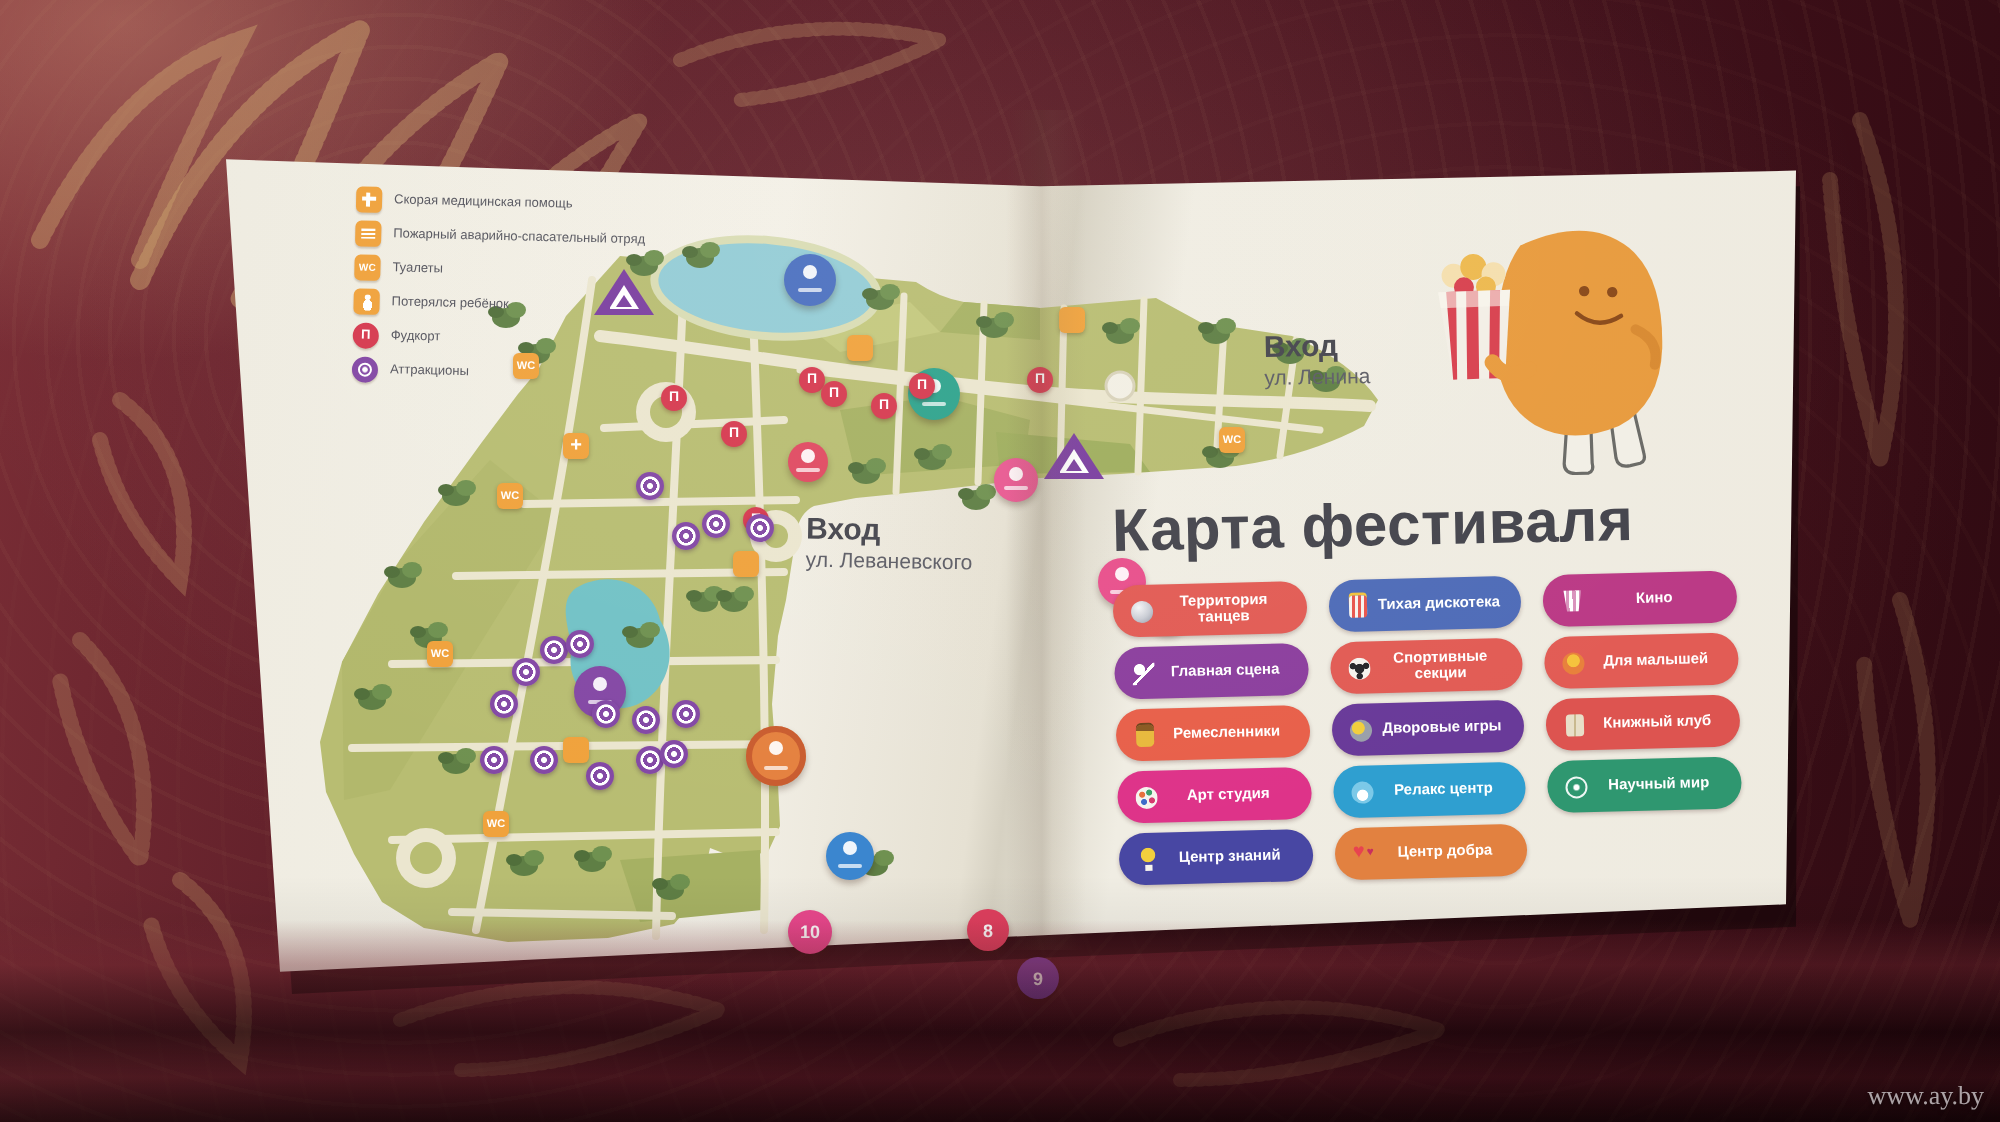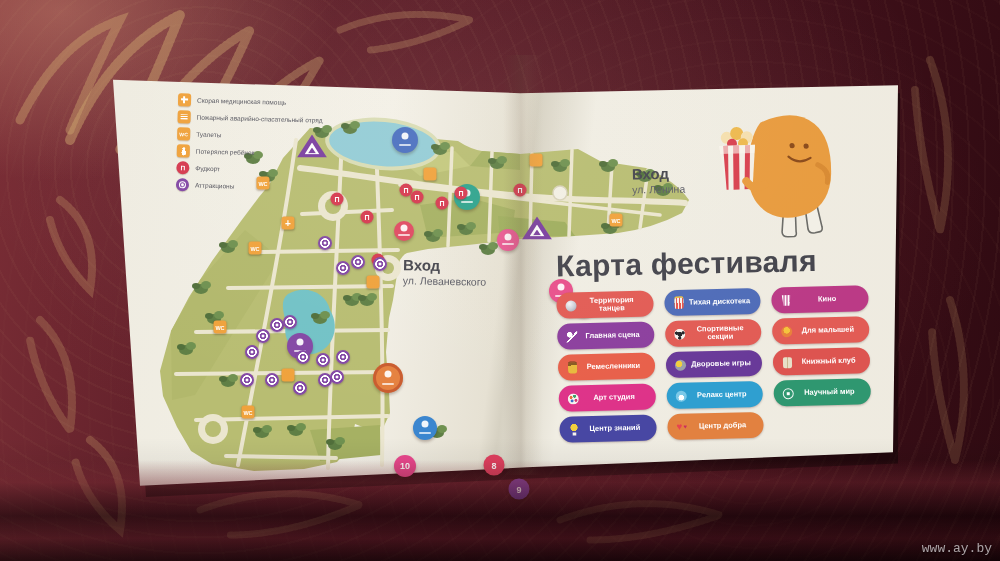--- a/index.html
+++ b/index.html
@@ -128,21 +128,21 @@
     background:radial-gradient(circle at 50% 50%, #fff 1.3px, #8348a5 1.7px 3.4px, #fff 3.4px 4.6px, #8348a5 5px);}
   .mk-tri{width:30px;height:25px;background:#7b3fa0;clip-path:polygon(50% 4%,100% 96%,0 96%);
     display:flex;align-items:flex-end;justify-content:center;}
   .tri-mid{width:15px;height:12px;background:#fff;clip-path:polygon(50% 0,100% 100%,0 100%);
     margin-bottom:4px;position:relative;}
   .tri-mid::after{content:"";position:absolute;left:50%;bottom:1px;transform:translateX(-50%);
     width:8px;height:6px;background:#7b3fa0;clip-path:polygon(50% 0,100% 100%,0 100%);}
 
   .mascot{position:absolute;left:700px;top:92px;transform:rotate(-2deg);}
   .watermark{position:absolute;right:8px;bottom:5px;font-size:13px;color:#c4bec1;opacity:.85;
-    font-family:Liberation Mono, monospace;text-shadow:0 1px 2px rgba(0,0,0,.6);}
+    font-family:Liberation Serif, serif;text-shadow:0 1px 2px rgba(0,0,0,.6);}
 </style>
 </head>
 <body>
 
 <div class="photo">
 
   <div class="fabric-texture"></div>
 
   <svg class="embroidery-svg" width="1000" height="561" viewBox="0 0 1000 561">
     <g stroke="#c9a06a" fill="none" stroke-linecap="round">

